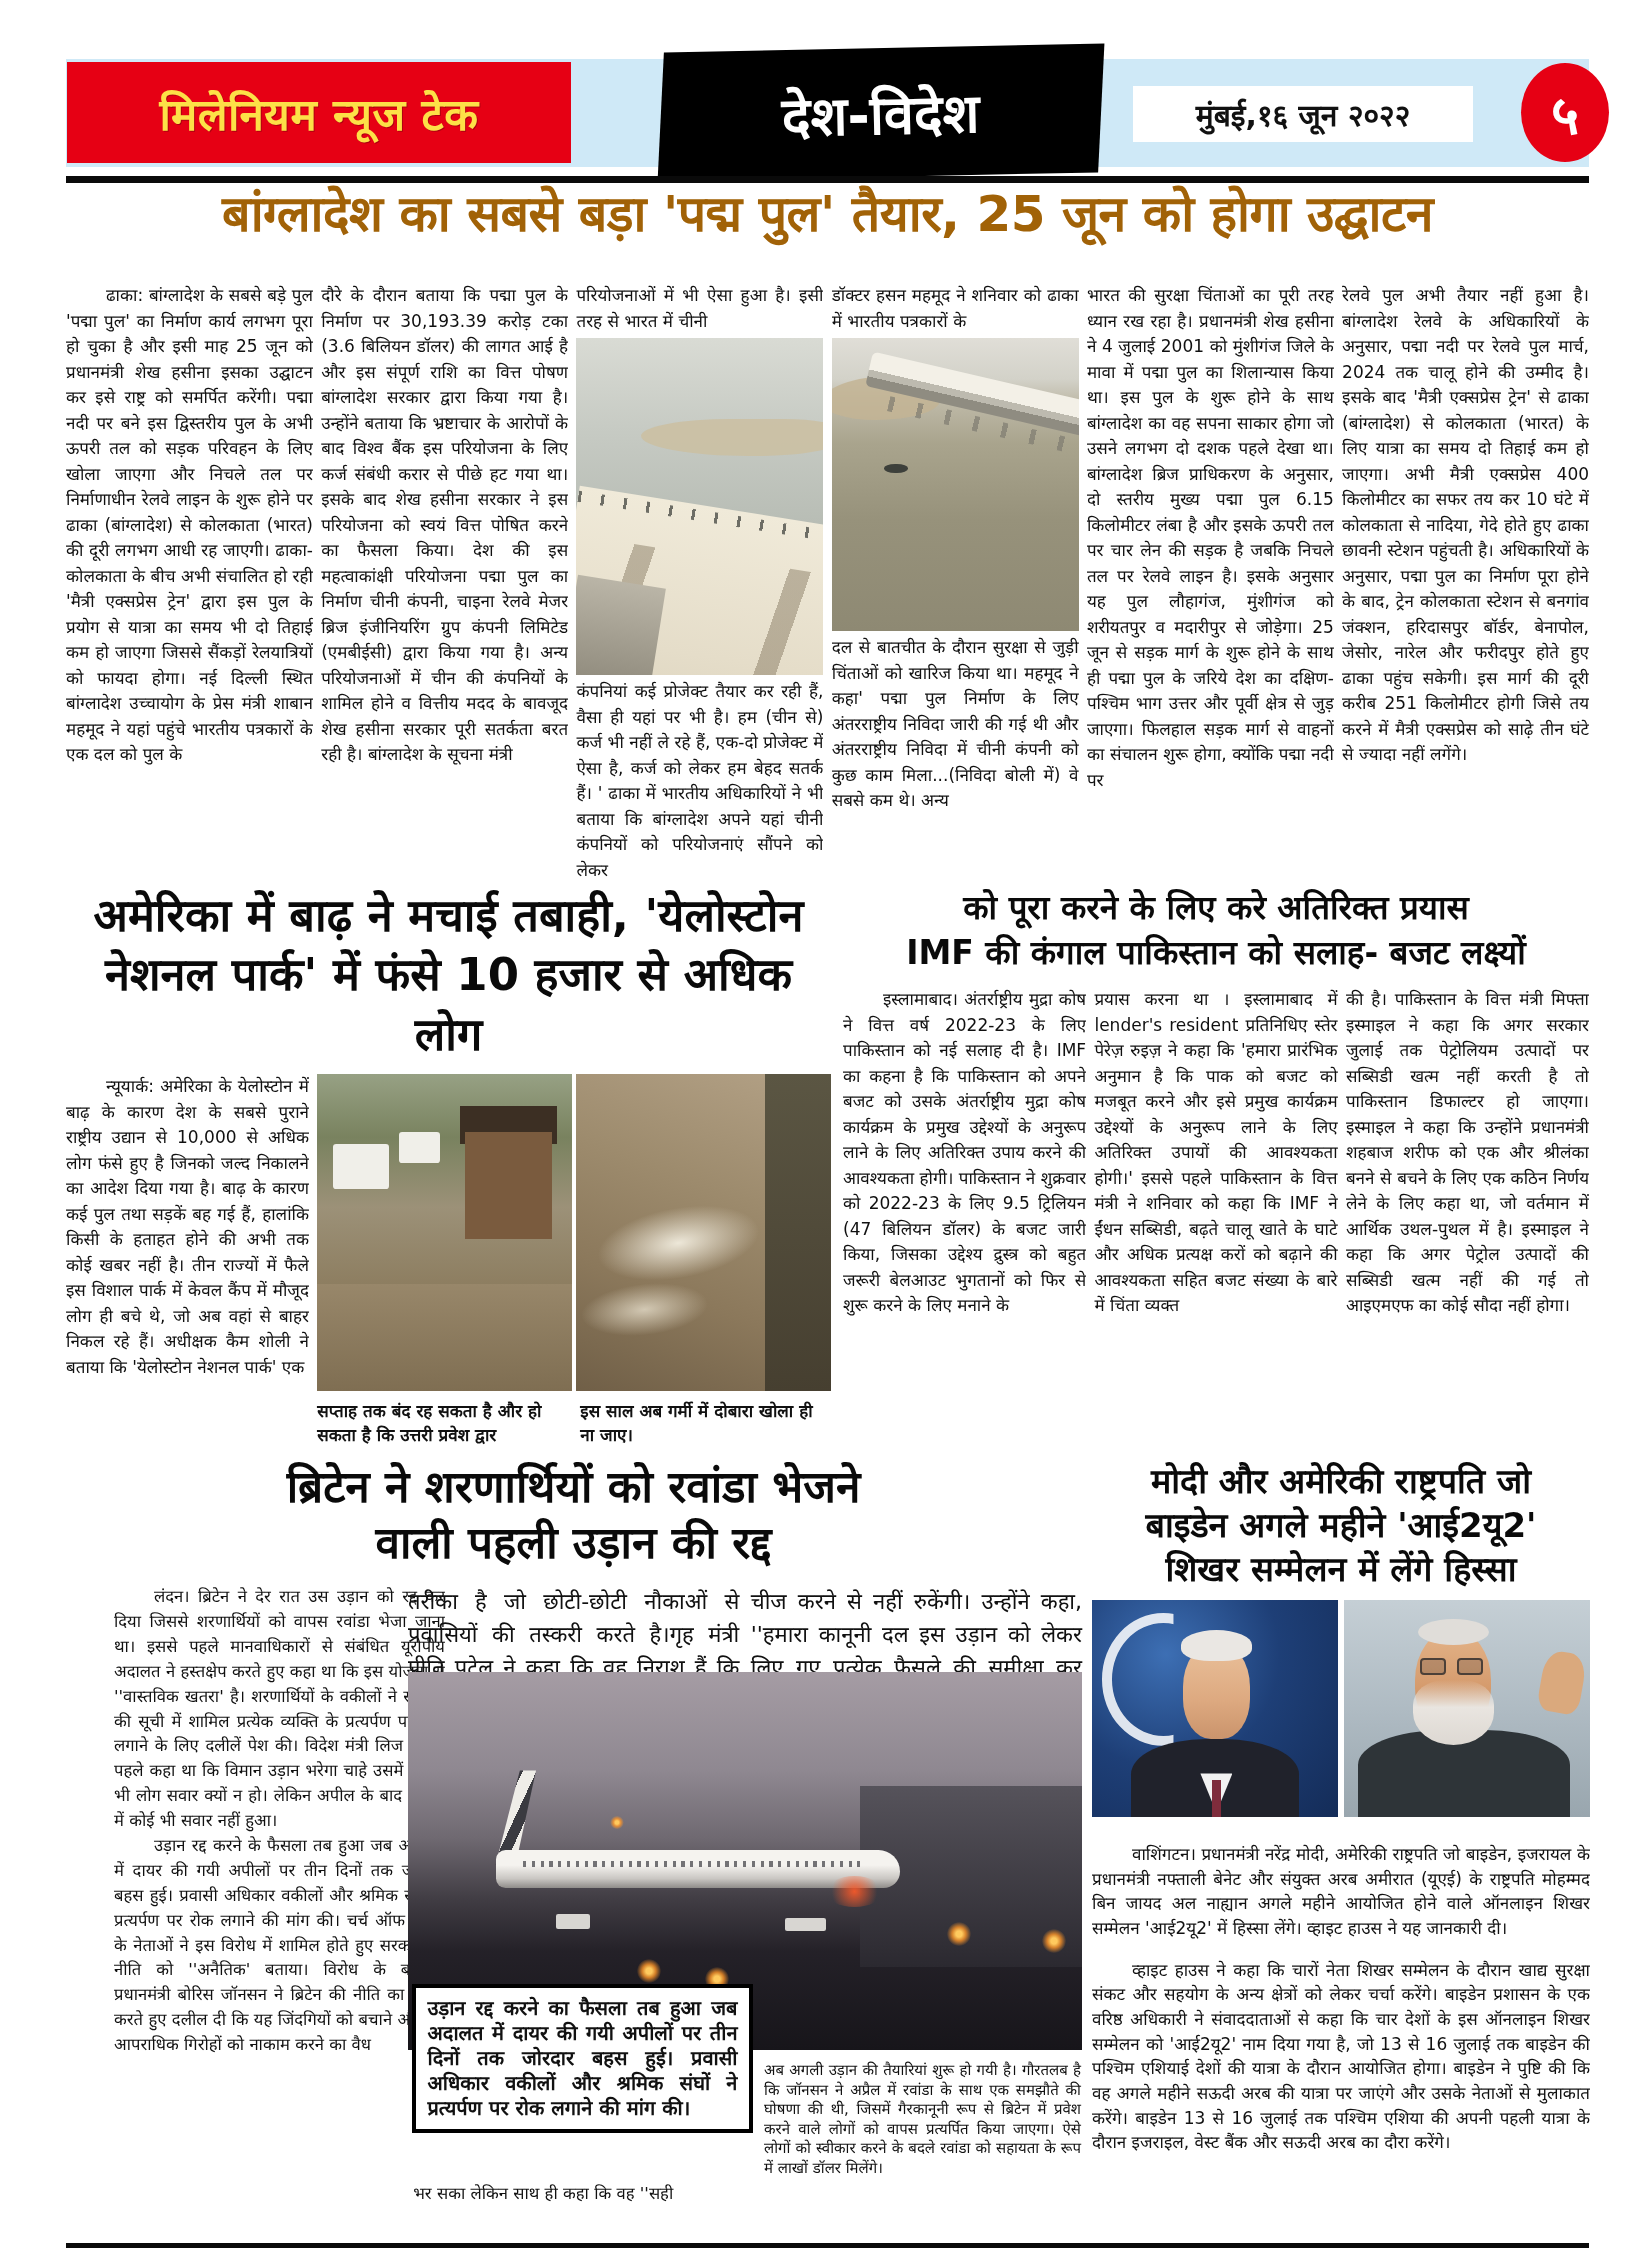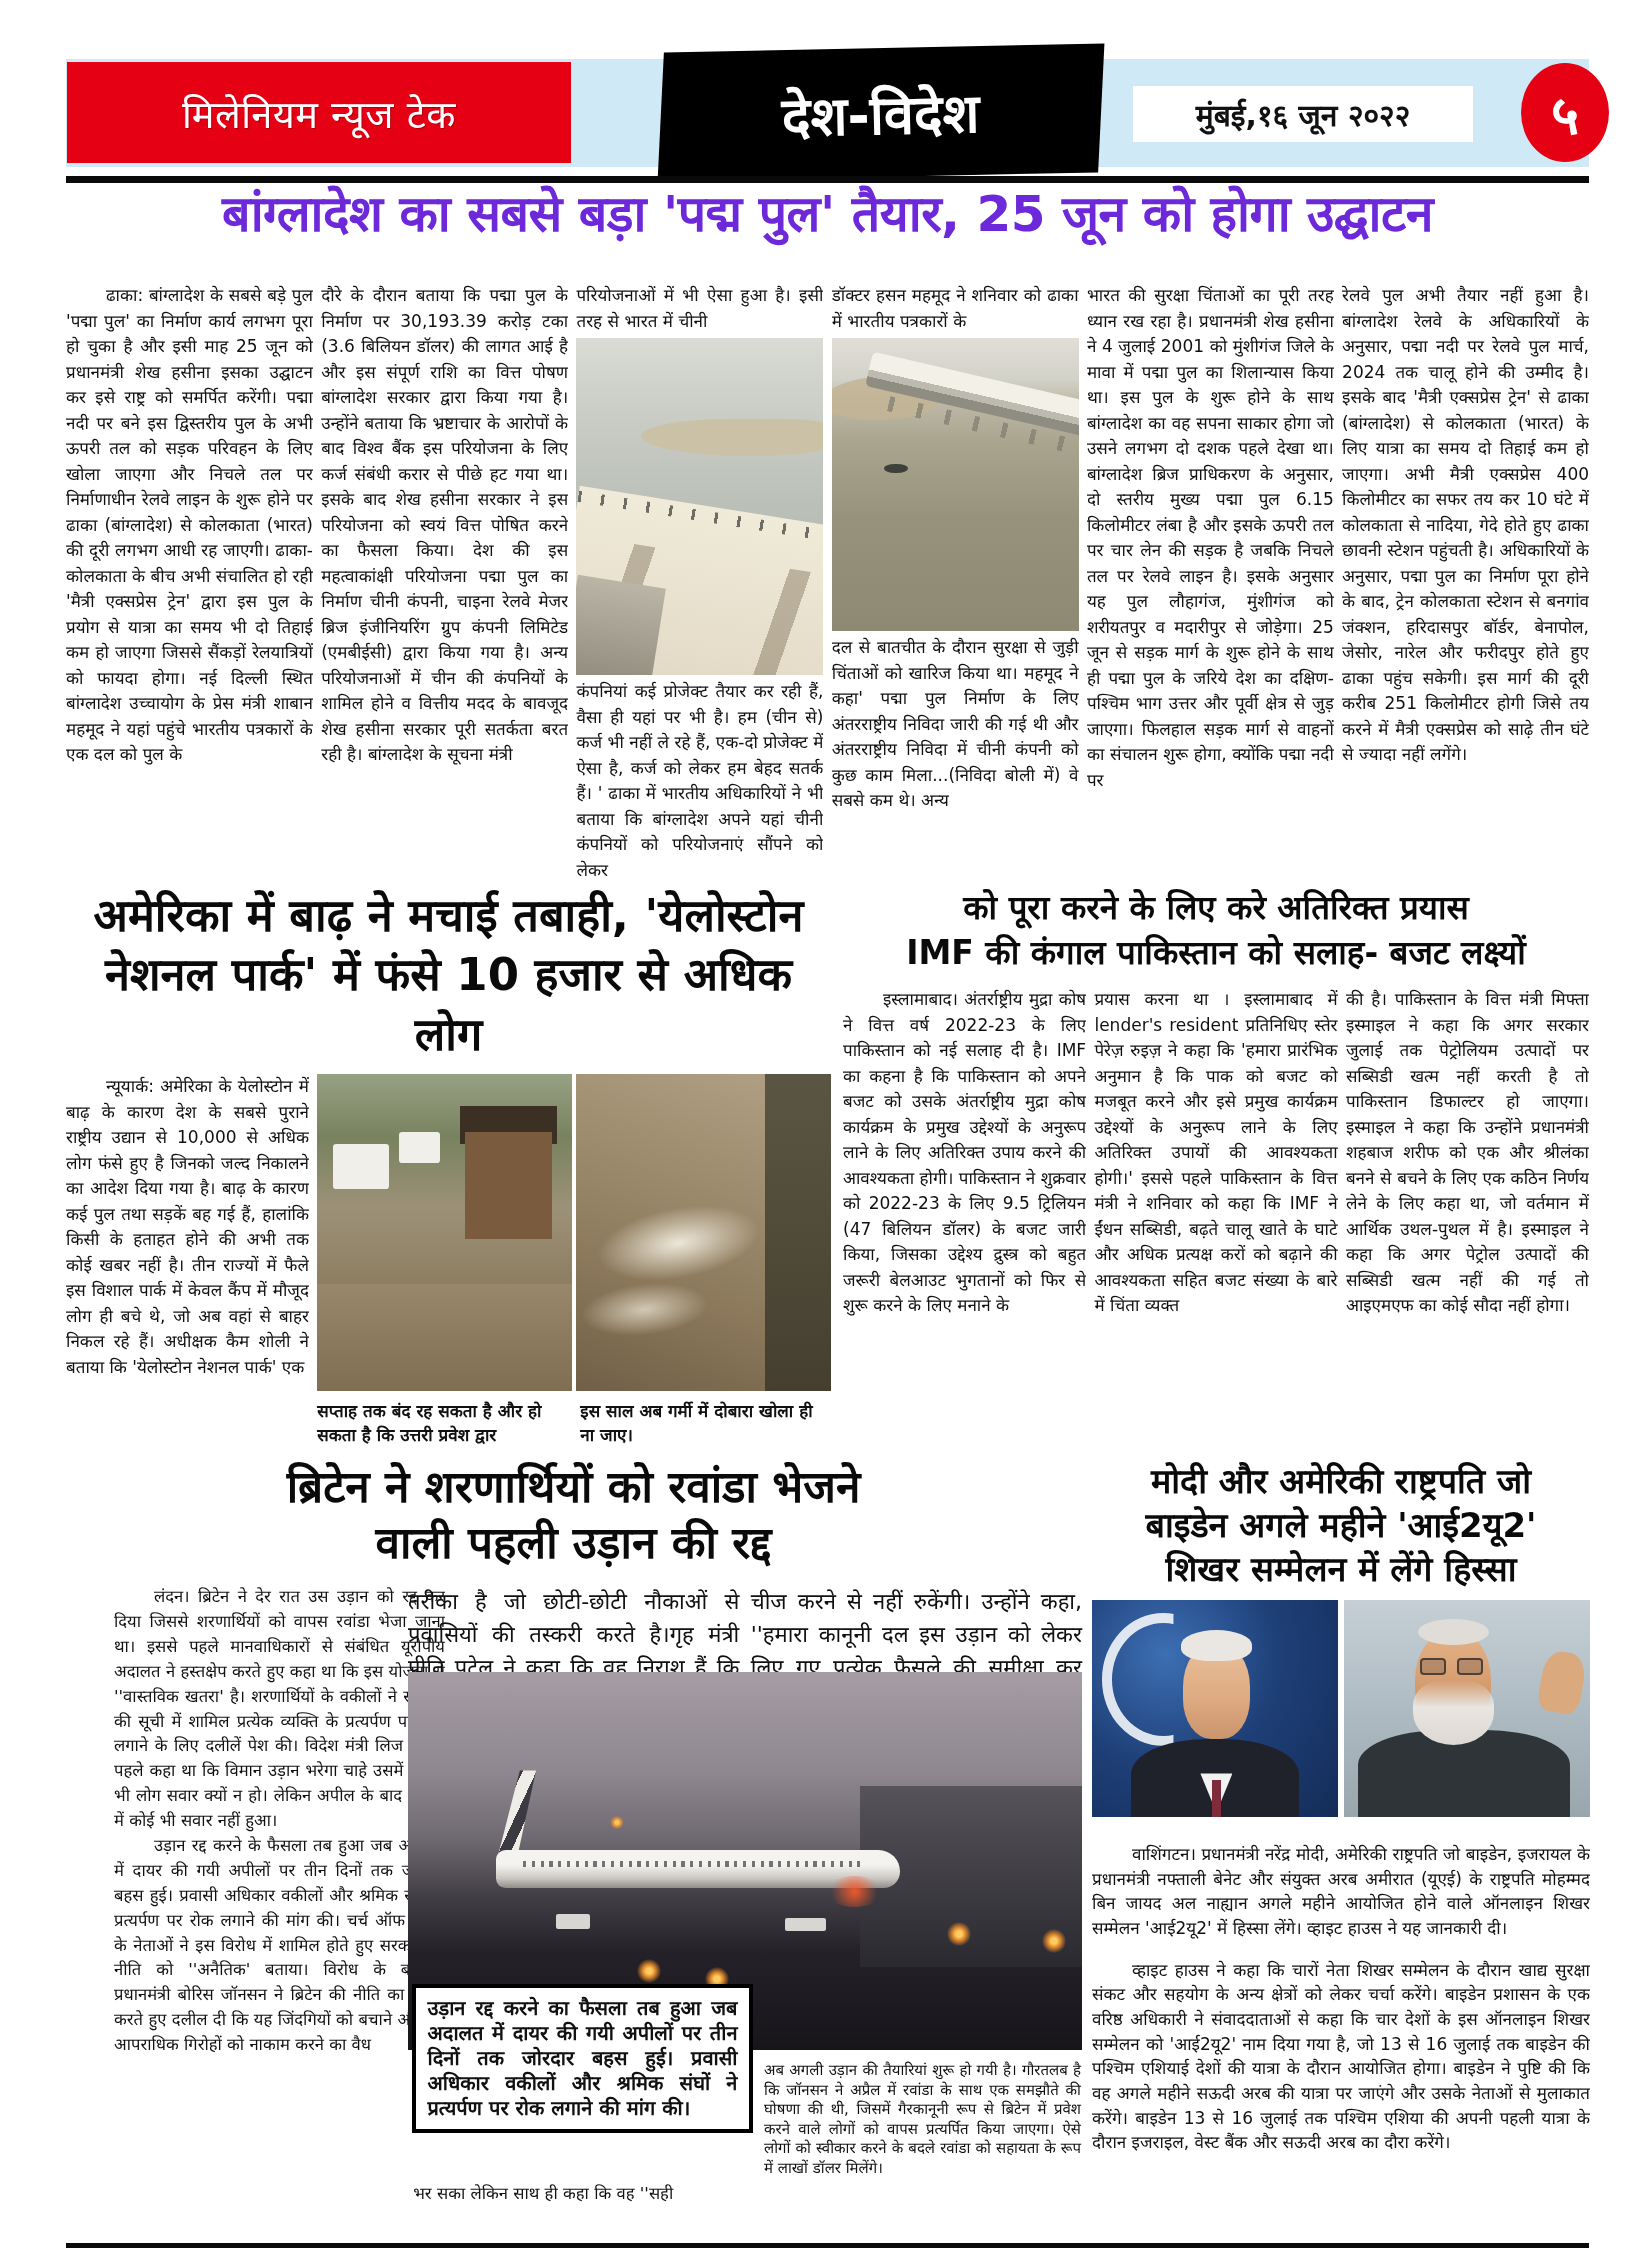--- a/index.html
+++ b/index.html
@@ -2,35 +2,35 @@
 <html lang="hi" style="font-size:8.3px"><head>
 <meta charset="utf-8">
 <style>
   html,body{margin:0;padding:0;background:#e8e8e8;}
   .page{position:relative;width:1650px;height:2261px;background:#ffffff;
         font-family:"DejaVu Sans",sans-serif;color:#111;overflow:hidden;}
   
   .strip{position:absolute;left:66px;top:59px;width:1523px;height:108px;background:#cfe9f7;}
   .brand{position:absolute;left:1px;top:3.1px;width:504px;height:101px;background:#e60014;
          display:flex;align-items:center;justify-content:center;}
-  .brand span{color:#ffffff;font-weight:normal;font-size:38px;letter-spacing:0.5px;text-shadow:1px 1px 0 rgba(0,0,0,.25);}
+  .brand span{color:#fde047;font-weight:bold;font-size:44px;letter-spacing:0.5px;text-shadow:1px 1px 0 rgba(0,0,0,.25);}
   .section{position:absolute;left:595px;top:-11.4px;width:440px;height:129px;background:#000;
            transform:skewX(-4deg) rotate(-1.2deg);display:flex;align-items:center;justify-content:center;}
   .section span{color:#fff;font-weight:bold;font-size:54px;transform:skewX(4deg);}
   .datebox{position:absolute;left:1067px;top:27px;width:340px;height:56px;background:#fff;
            display:flex;align-items:center;justify-content:center;}
   .datebox span{font-weight:bold;font-size:30px;}
   .pagenum{position:absolute;left:1455px;top:4.1px;width:88px;height:99px;background:#e60014;border-radius:50%;
            display:flex;align-items:center;justify-content:center;}
   .pagenum span{color:#fff;font-size:54px;font-weight:bold;}
   .toprule{position:absolute;left:66px;top:176px;width:1523px;height:7.2px;background:#0a0a0a;}
   .botrule{position:absolute;left:66px;top:2243px;width:1523px;height:5.2px;background:#0a0a0a;}
   
   .h1{position:absolute;left:66px;top:187px;width:1523px;text-align:center;
-      font-size:50px;font-weight:bold;line-height:1.1;letter-spacing:-0.5px;color:#6d28d9;white-space:nowrap;}
+      font-size:50px;font-weight:bold;line-height:1.1;letter-spacing:-0.5px;color:#a16207;white-space:nowrap;}
   .h2{font-weight:bold;color:#0a0a0a;text-align:center;}
   
   .bt{font-size:17px;line-height:1.5;text-align:justify;color:#101010;}
   .bt p{margin:0;}
   .dl{font-weight:normal;}
   .ind{text-indent:40px;}
   
   .a1{position:absolute;left:66px;top:283px;width:1523px;height:594px;display:flex;gap:8.3px;}
   .a1 .col{flex:1;overflow:hidden;}
   

